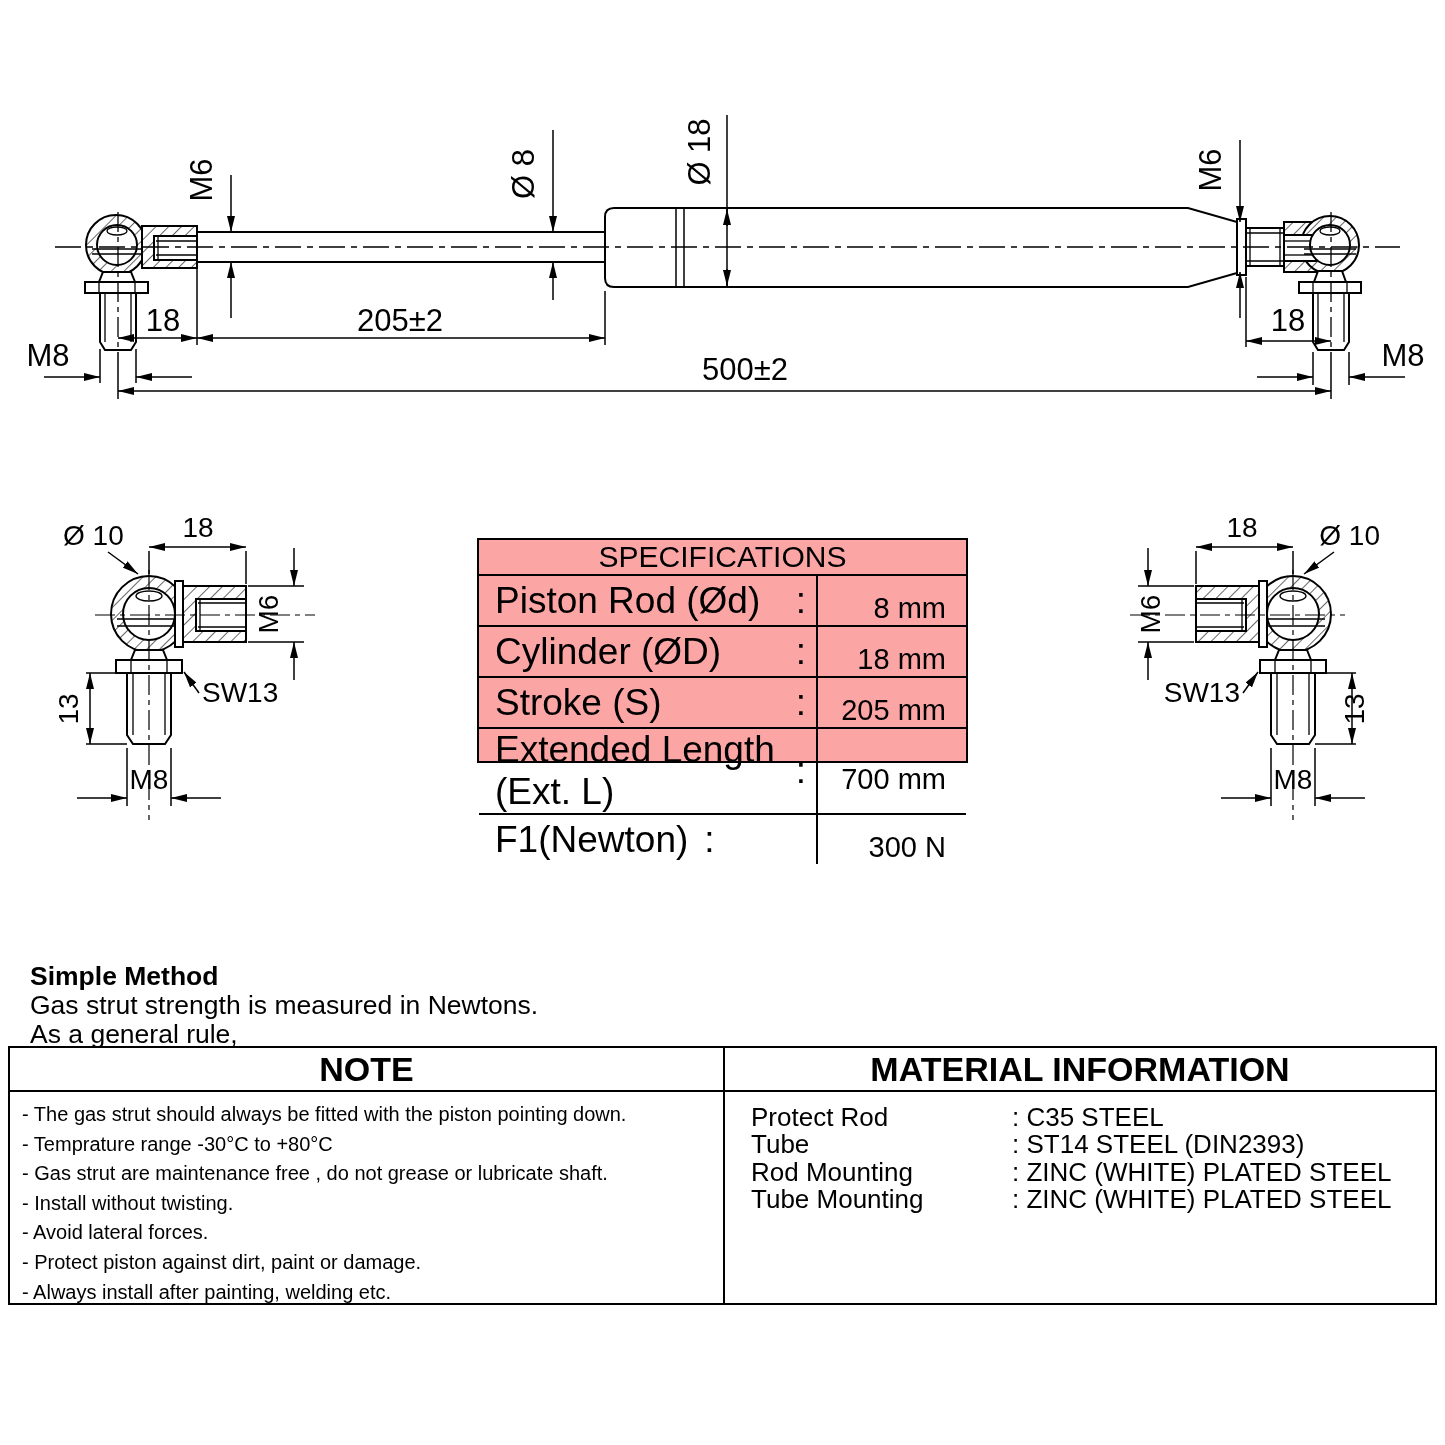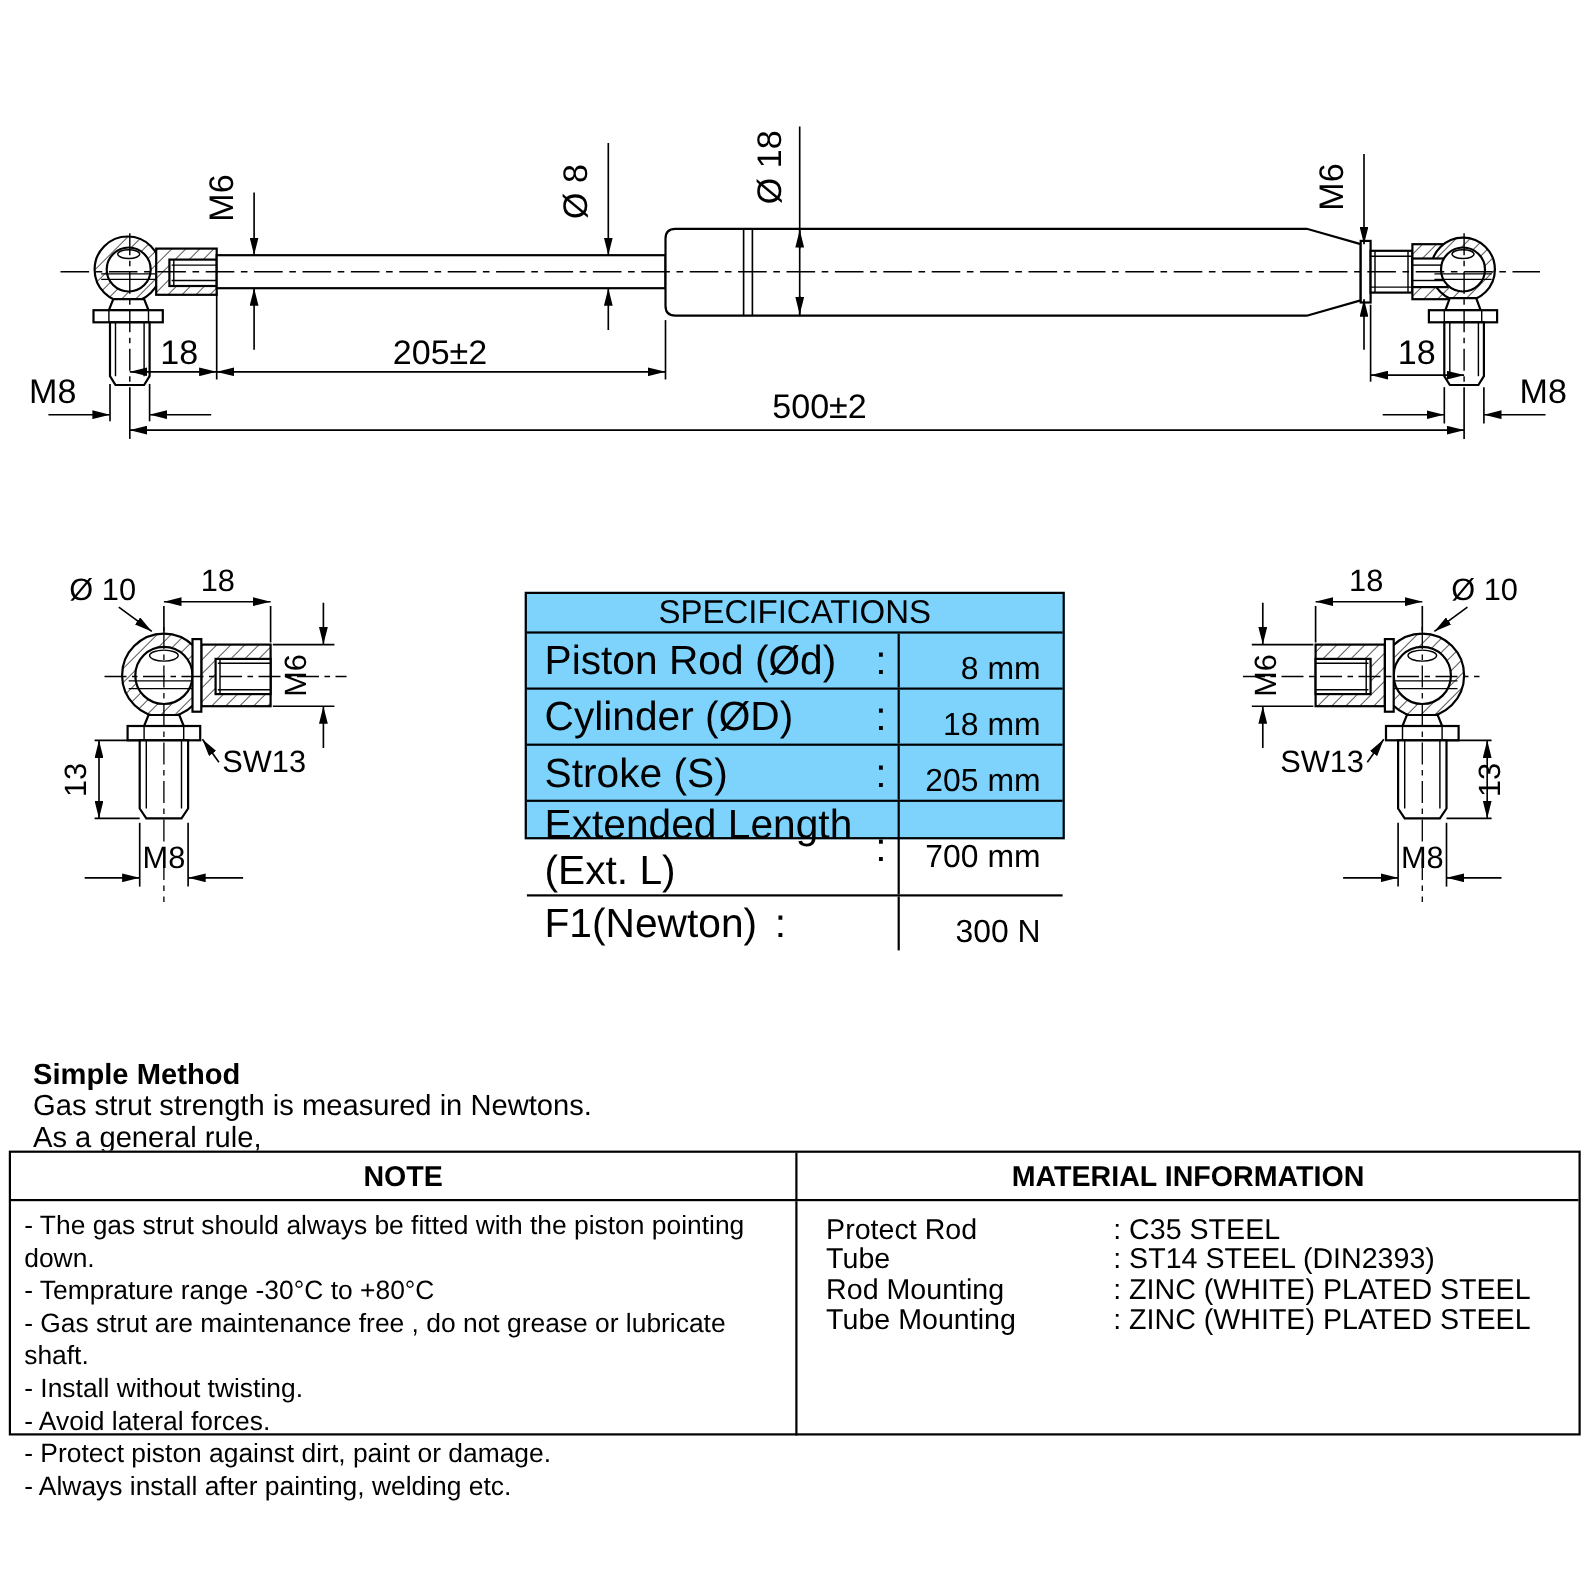--- a/index.html
+++ b/index.html
@@ -1,40 +1,40 @@
 <!DOCTYPE html>
 <html><head>
 <meta charset="utf-8">
 <style>
   html,body{margin:0;padding:0;background:#ffffff;}
   body{width:1445px;height:1445px;position:relative;font-family:"Liberation Sans",sans-serif;color:#000;overflow:hidden;}
   .abs{position:absolute;}
   svg text{fill:#000;font-family:"Liberation Sans",sans-serif;}
 
   
-  .spec-table{left:477px;top:538px;width:491px;height:225px;border:2.5px solid #000;display:flex;flex-direction:column;box-sizing:border-box;background:#7dd3fc;}
+  .spec-table{left:477px;top:538px;width:491px;height:225px;border:2.5px solid #000;display:flex;flex-direction:column;box-sizing:border-box;background:#fca5a5;}
   .spec-header{height:38px;border-bottom:2px solid #000;display:flex;align-items:center;justify-content:center;font-size:30px;}
   .spec-row{flex:1;display:flex;border-bottom:2px solid #000;box-sizing:border-box;}
   .spec-row:last-child{border-bottom:none;}
   .spec-label{width:339px;box-sizing:border-box;display:flex;align-items:center;justify-content:space-between;padding:0 10px 0 16px;font-size:37px;border-right:2px solid #000;}
   .spec-row.inline-colon .spec-label{justify-content:flex-start;gap:16px;}
   .spec-value{flex:1;display:flex;align-items:center;justify-content:flex-end;padding-right:20px;font-size:29px;margin-top:16px;}
 
   
   .method{left:30px;top:962px;font-size:26.5px;line-height:29px;}
   .method .b{font-weight:bold;}
 
   
   .bottom-table{left:8px;top:1046px;width:1429px;height:259px;border:2.5px solid #000;box-sizing:border-box;background:#fff;}
   .bt-header{height:44px;display:flex;border-bottom:2px solid #000;box-sizing:border-box;}
-  .bt-header div{display:flex;align-items:center;justify-content:center;font-weight:bold;font-size:26px;box-sizing:border-box;}
+  .bt-header div{display:flex;align-items:center;justify-content:center;font-weight:bold;font-size:34px;box-sizing:border-box;}
   .bt-h-left{width:715px;border-right:2px solid #000;}
   .bt-h-right{flex:1;}
   .bt-body{display:flex;height:213px;}
-  .bt-note{width:715px;border-right:2px solid #000;box-sizing:border-box;padding:8px 10px 0 12px;font-size:24px;line-height:29.6px;}
+  .bt-note{width:715px;border-right:2px solid #000;box-sizing:border-box;padding:8px 10px 0 12px;font-size:20px;line-height:29.6px;}
   .bt-mat{flex:1;padding:12px 10px 0 26px;font-size:26px;line-height:27.3px;}
   .mat-row{display:flex;}
   .mat-label{width:261px;}
 </style>
 </head>
 <body>
 
 <svg class="abs" style="left:0;top:0" width="1445" height="460" viewBox="0 0 1445 460">
   <defs>
     <marker id="arr1" viewBox="0 0 16 8" refX="16" refY="4" markerWidth="16" markerHeight="8" markerUnits="userSpaceOnUse" orient="auto-start-reverse">

